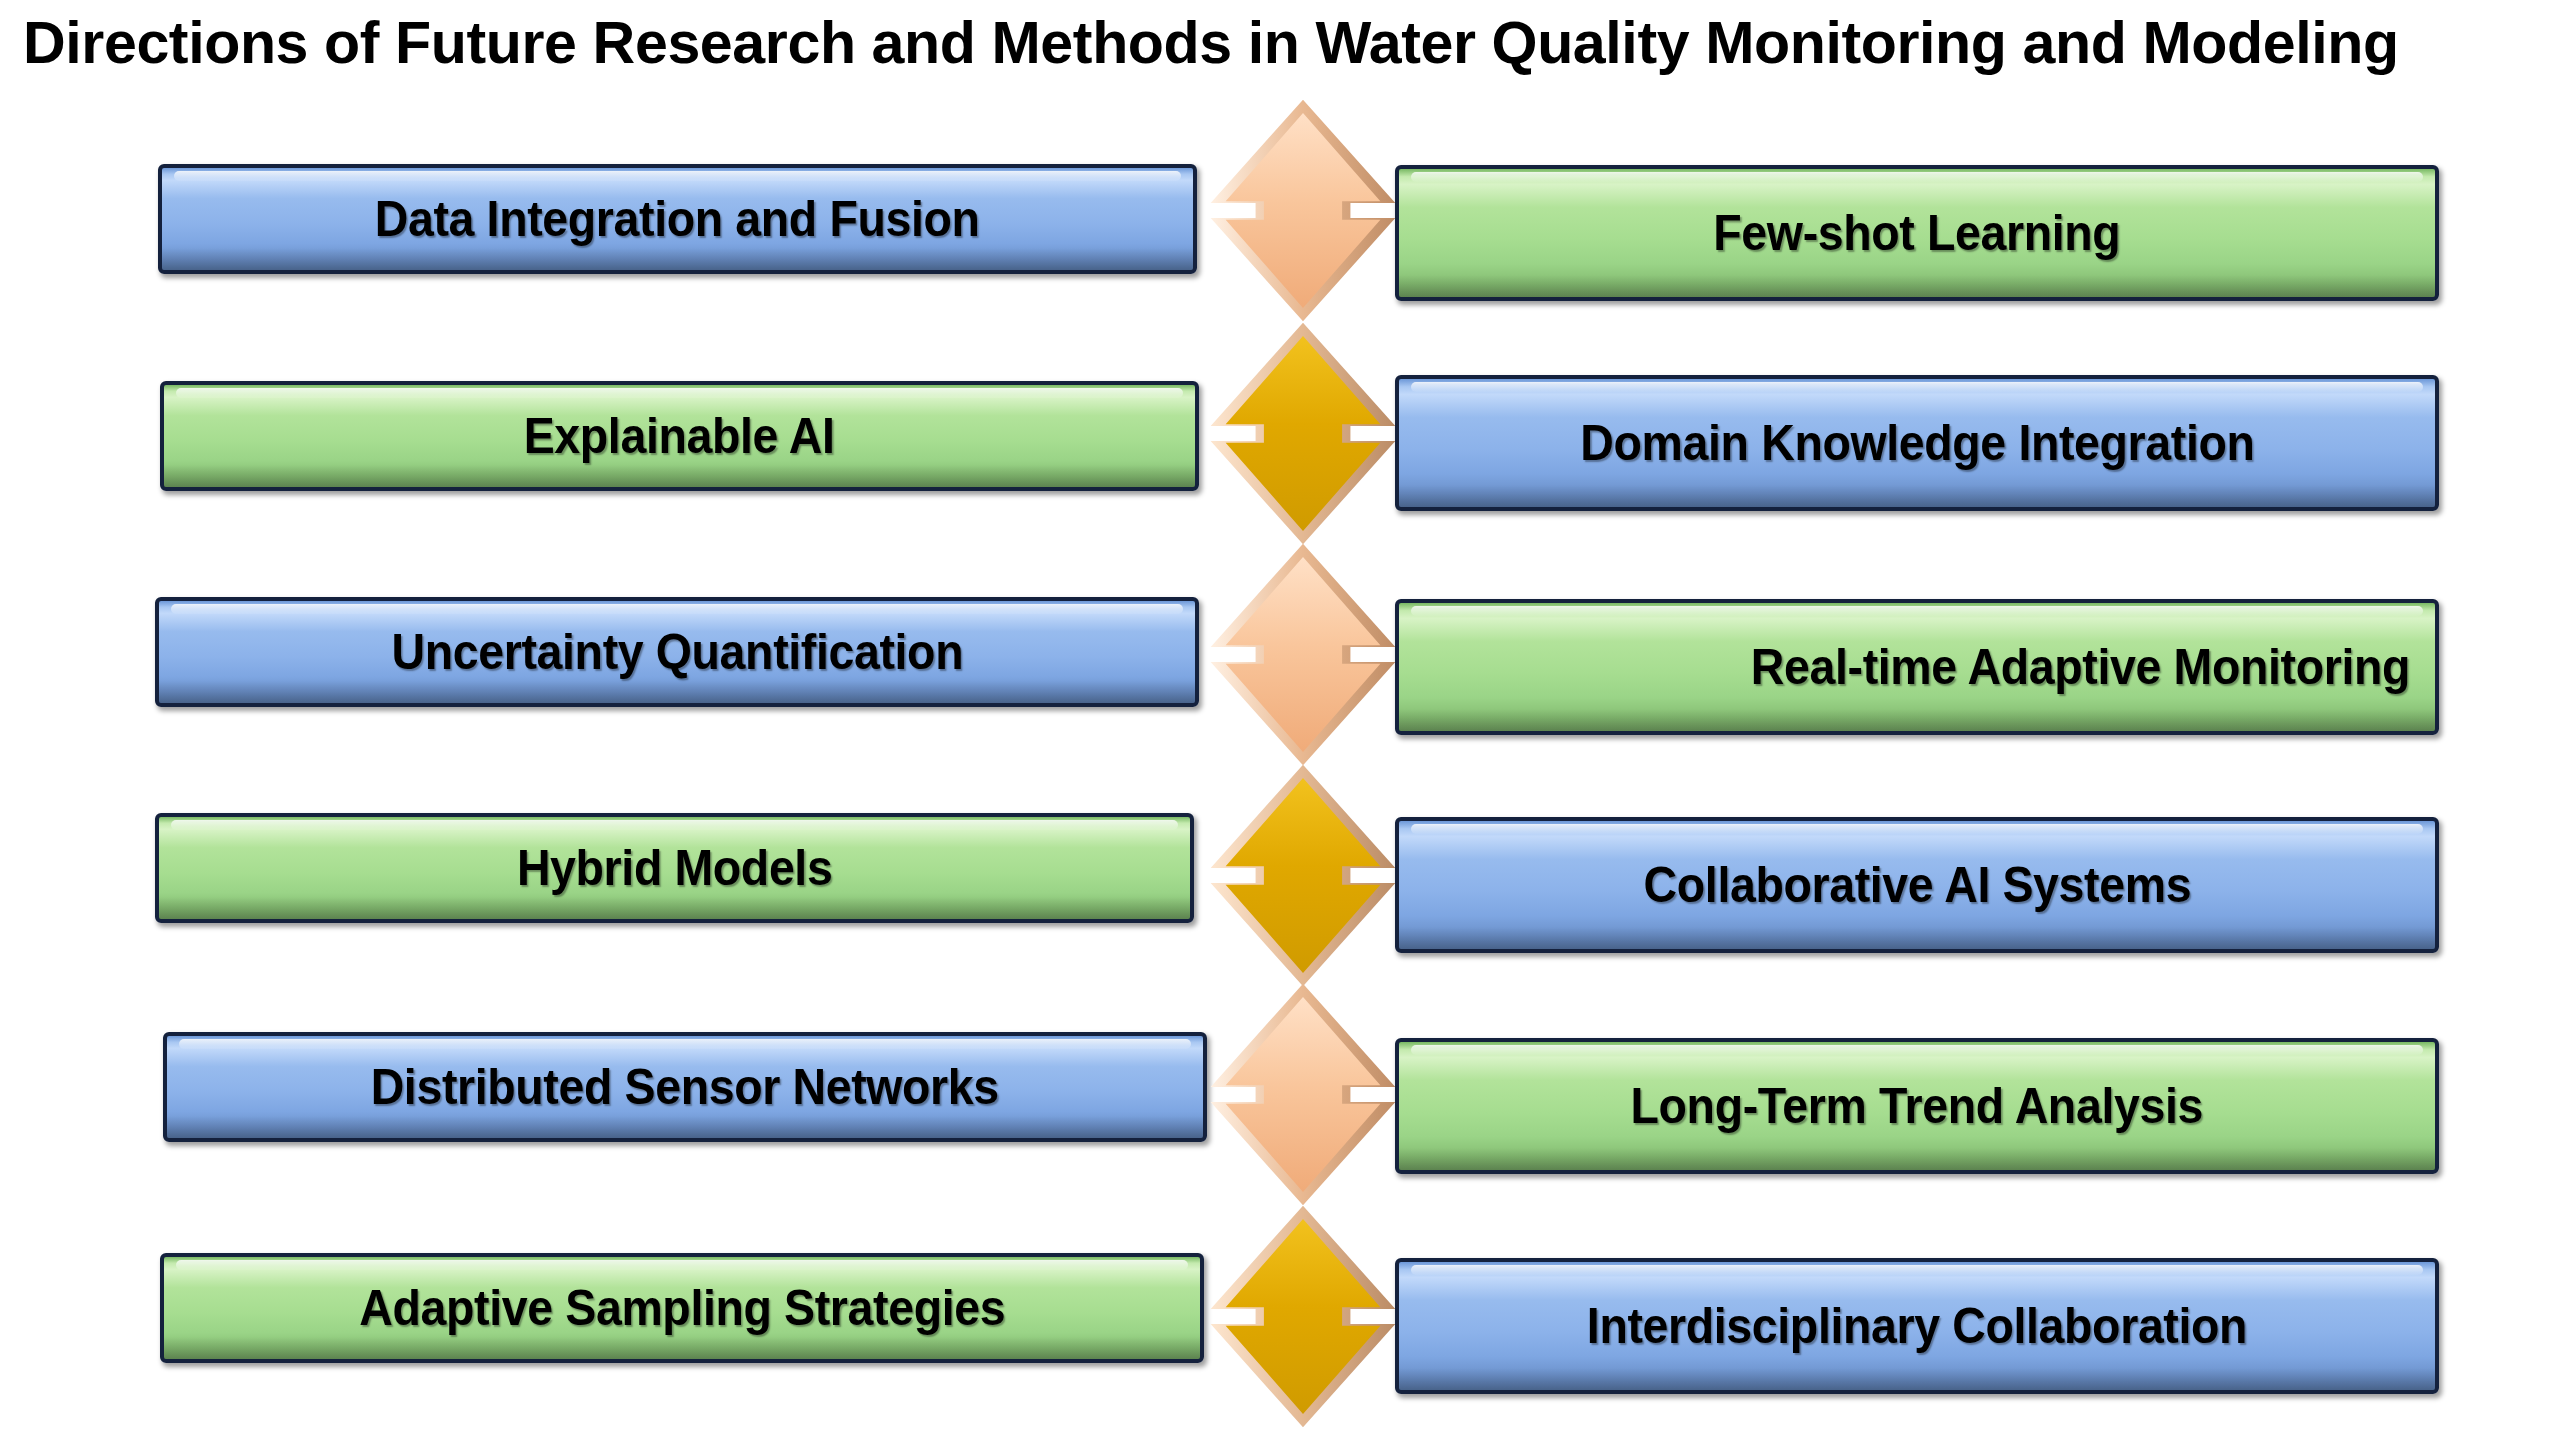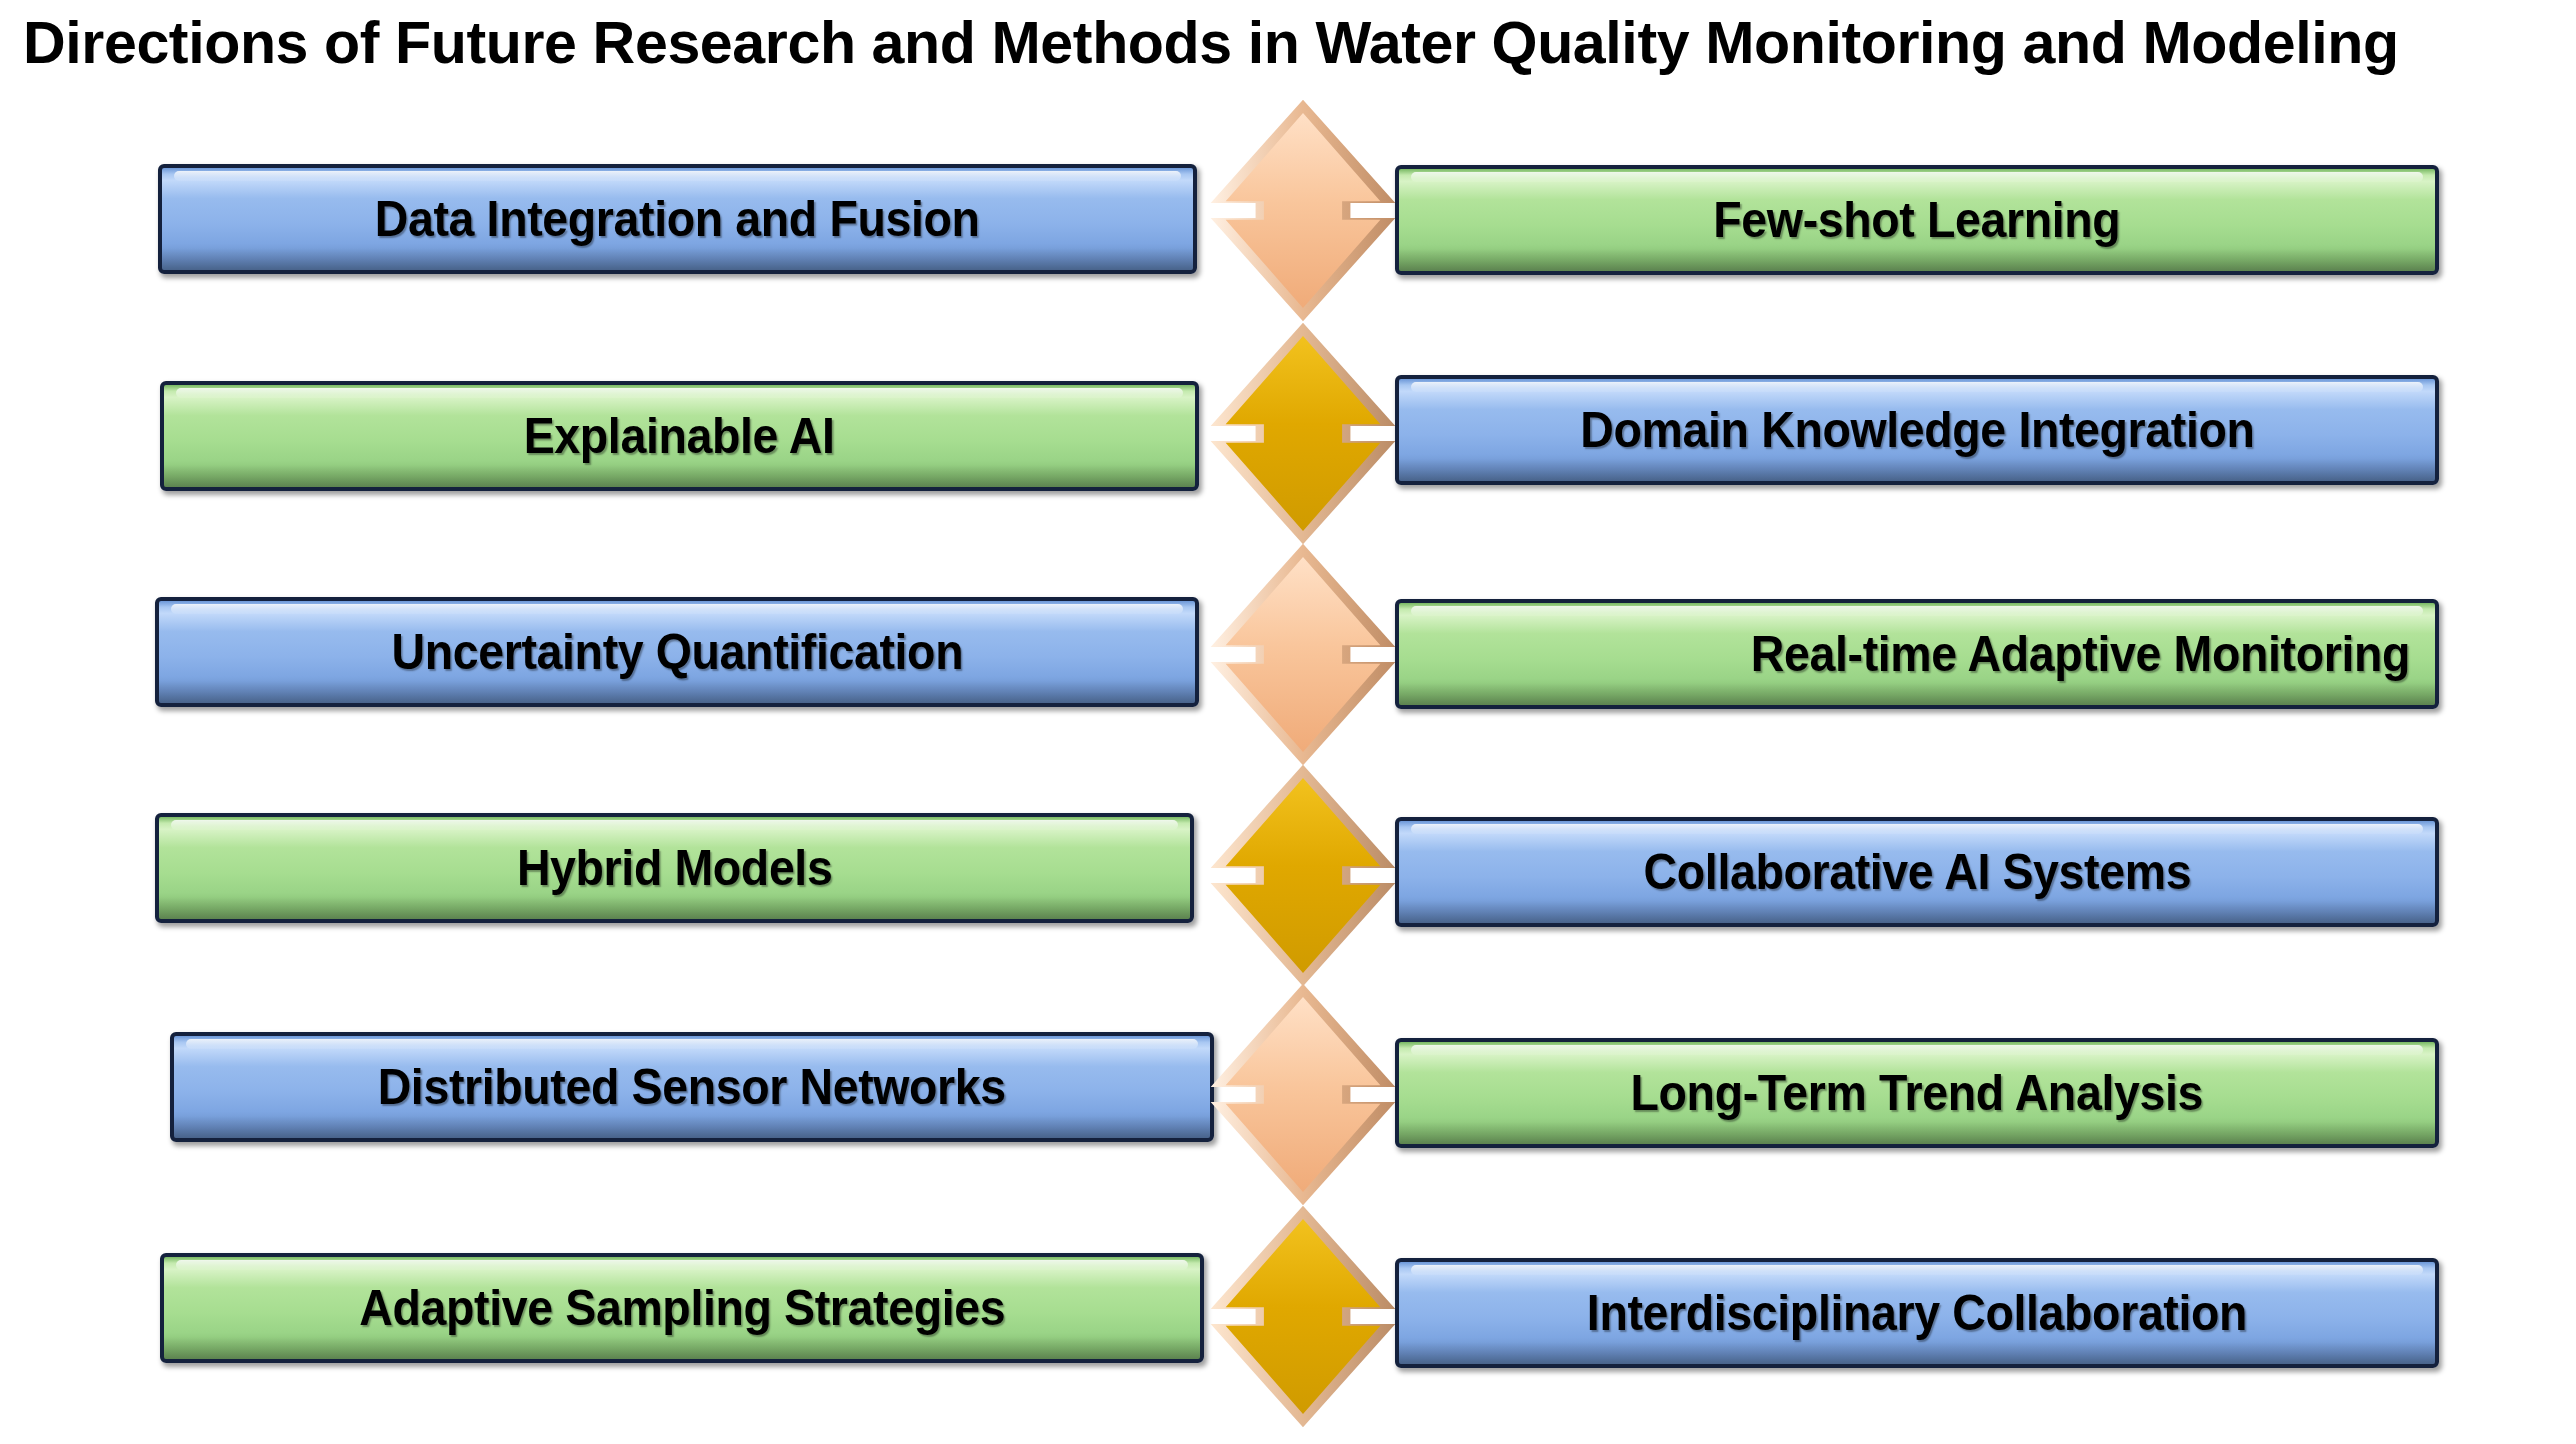--- a/index.html
+++ b/index.html
@@ -54,32 +54,32 @@
     border-radius:6.7px;z-index:2;
     background:linear-gradient(to bottom,rgba(255,255,255,0.85),rgba(255,255,255,0.05));
   }
   
   .node::after{
     content:"";position:absolute;left:0;right:0;bottom:0;height:21.6px;z-index:1;
     background:linear-gradient(to bottom,rgba(0,0,0,0.0),rgba(0,0,0,0.22));
   }
 
   .node.left{left:158px;width:1039px;height:110px;}
-  .node.right{left:1395px;width:1044px;height:110px;}
+  .node.right{left:1395px;width:1044px;height:136px;}
 
   
   .r1 .node.left {left:158px;width:1039px;top:56px;}
   .r1 .node.right{left:1395px;width:1044px;top:57px;}
   .r2 .node.left {left:160px;width:1039px;top:52px;}
   .r2 .node.right{left:1395px;width:1044px;top:46px;text-align:right;}
   .r3 .node.left {left:155px;width:1044px;top:48px;}
   .r3 .node.right{left:1395px;width:1044px;top:50px;justify-content:flex-end;}
   .r4 .node.left {left:155px;width:1039px;top:43px;}
   .r4 .node.right{left:1395px;width:1044px;top:47px;}
-  .r5 .node.left {left:170px;width:1044px;top:42px;}
+  .r5 .node.left {left:163px;width:1044px;top:42px;}
   .r5 .node.right{left:1395px;width:1044px;top:48px;}
   .r6 .node.left {left:160px;width:1044px;top:42px;}
   .r6 .node.right{left:1395px;width:1044px;top:47px;}
 
   
   .arrow{
     position:absolute;left:1209px;width:188px;height:225px;
     top:-3.3px;
   }
   .arrow svg{display:block;width:188px;height:225px;overflow:visible;}

